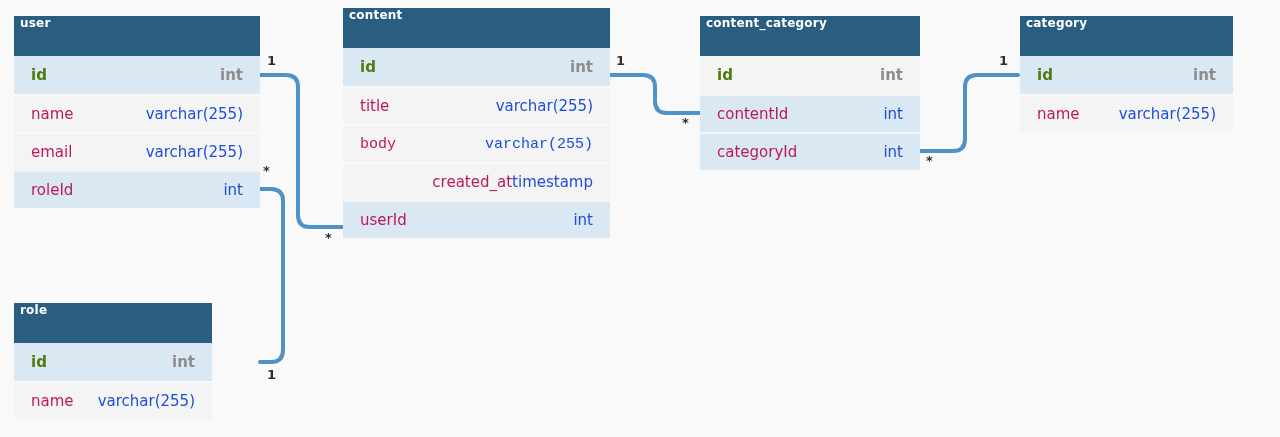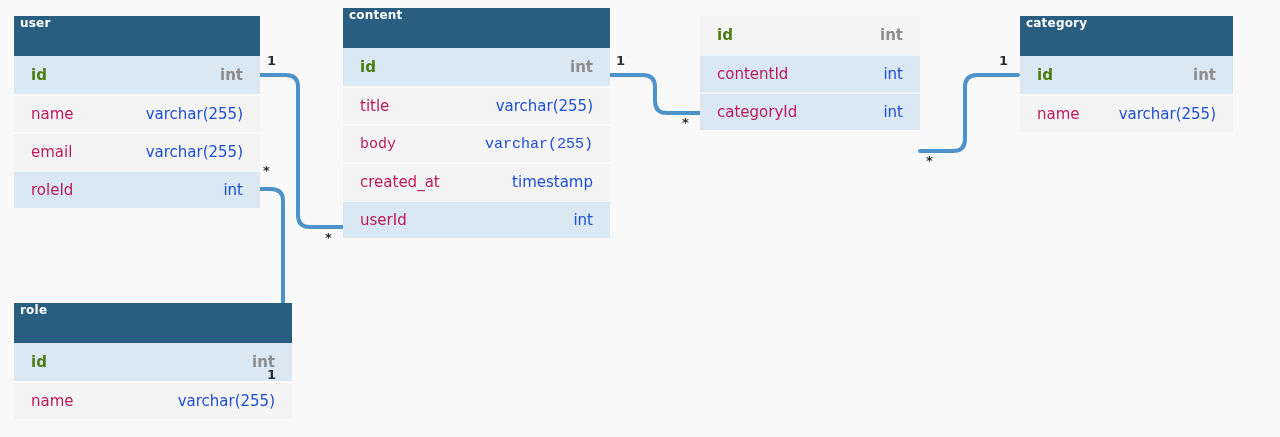--- a/index.html
+++ b/index.html
@@ -104,30 +104,33 @@
         <span class="ftype">int</span>
       </div>
       <div class="row" style="height: 38px; background: rgb(244, 244, 244);">
         <span class="fname">title</span>
         <span class="ftype">varchar(255)</span>
       </div>
       <div class="row" style="height: 38px; background: rgb(244, 244, 244); font-family: Liberation Mono, monospace;">
         <span class="fname">body</span>
         <span class="ftype">varchar(255)</span>
       </div>
-      <div class="row" style="height: 38px; background: rgb(244, 244, 244);">
+      <div class="row" style="height: 38px; background: rgb(244, 244, 244); justify-content: flex-end;">
         <span class="fname">created_at</span>
         <span class="ftype">timestamp</span>
       </div>
       <div class="row hl" style="height: 38px; background: rgb(217, 232, 242);">
         <span class="fname">userId</span>
         <span class="ftype">int</span>
       </div>
     </div>
     <div class="tbl" style="left: 700px; top: 16px; width: 220px;">
+      <div class="tbl-header" style="background: rgb(42, 94, 128); color: rgb(255, 255, 255);">
+        <span>content_category</span>
+      </div>
       <div class="row pk" style="height: 38px; background: rgb(244, 244, 244);">
         <span class="fname">id</span>
         <span class="ftype">int</span>
       </div>
       <div class="row hl" style="height: 38px; background: rgb(217, 232, 242);">
         <span class="fname">contentId</span>
         <span class="ftype">int</span>
       </div>
       <div class="row hl" style="height: 38px; background: rgb(217, 232, 242);">
         <span class="fname">categoryId</span>
@@ -140,21 +143,21 @@
       </div>
       <div class="row pk hl" style="height: 38px; background: rgb(217, 232, 242);">
         <span class="fname">id</span>
         <span class="ftype">int</span>
       </div>
       <div class="row" style="height: 38px; background: rgb(244, 244, 244);">
         <span class="fname">name</span>
         <span class="ftype">varchar(255)</span>
       </div>
     </div>
-    <div class="tbl" style="left: 14px; top: 303px; width: 278px;">
+    <div class="tbl" style="left: 14px; top: 303px; width: 198px;">
       <div class="tbl-header" style="background: rgb(42, 94, 128); color: rgb(255, 255, 255);">
         <span>role</span>
       </div>
       <div class="row pk hl" style="height: 38px; background: rgb(217, 232, 242);">
         <span class="fname">id</span>
         <span class="ftype">int</span>
       </div>
       <div class="row" style="height: 38px; background: rgb(244, 244, 244);">
         <span class="fname">name</span>
         <span class="ftype">varchar(255)</span>

